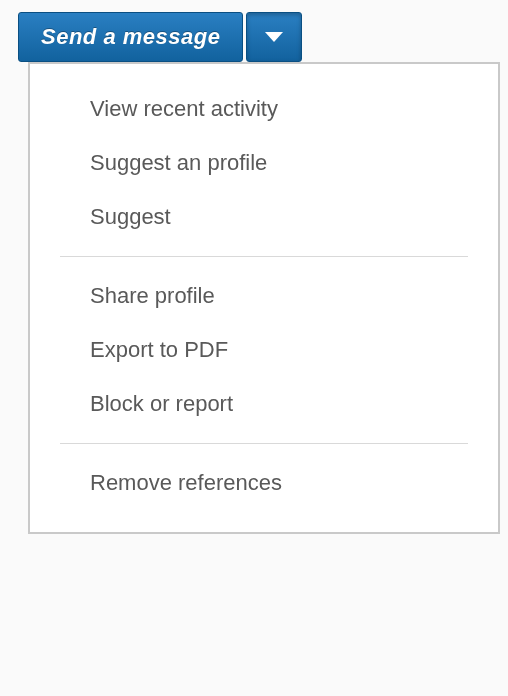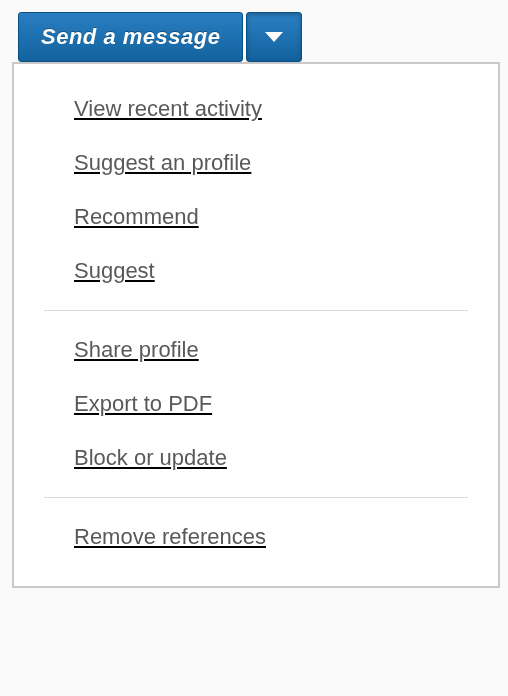--- a/index.html
+++ b/index.html
@@ -46,26 +46,25 @@
     .caret-down {
       width: 0;
       height: 0;
       border-left: 9px solid transparent;
       border-right: 9px solid transparent;
       border-top: 10px solid #fff;
     }
     .dropdown-menu {
       position: absolute;
       top: 62px;
-      left: 12px;
+      left: 28px;
       right: 8px;
       background: #fff;
       border: 2px solid #c9c9c9;
       padding: 18px 0 22px 0;
-      text-decoration: underline;
     }
     .menu-item {
       display: block;
       padding: 14px 20px 14px 60px;
       color: #595959;
       font-size: 22px;
       text-align: left;
       cursor: pointer;
       background: none;
       border: none;
@@ -84,25 +83,24 @@
   <button class="primary-button">Send a message</button>
   <button class="dropdown-toggle">
     <span class="caret-down"></span>
   </button>
 </div>
 
 <div class="dropdown-menu">
 
   <button class="menu-item">View recent activity</button>
   <button class="menu-item">Suggest an profile</button>
-  <button class="menu-item">Recommend</button>
   <button class="menu-item">Suggest</button>
 
   <div class="divider"></div>
 
   <button class="menu-item">Share profile</button>
   <button class="menu-item">Export to PDF</button>
-  <button class="menu-item">Block or update</button>
+  <button class="menu-item">Block or report</button>
 
   <div class="divider"></div>
 
   <button class="menu-item">Remove references</button>
 </div>
 
 </body></html>

